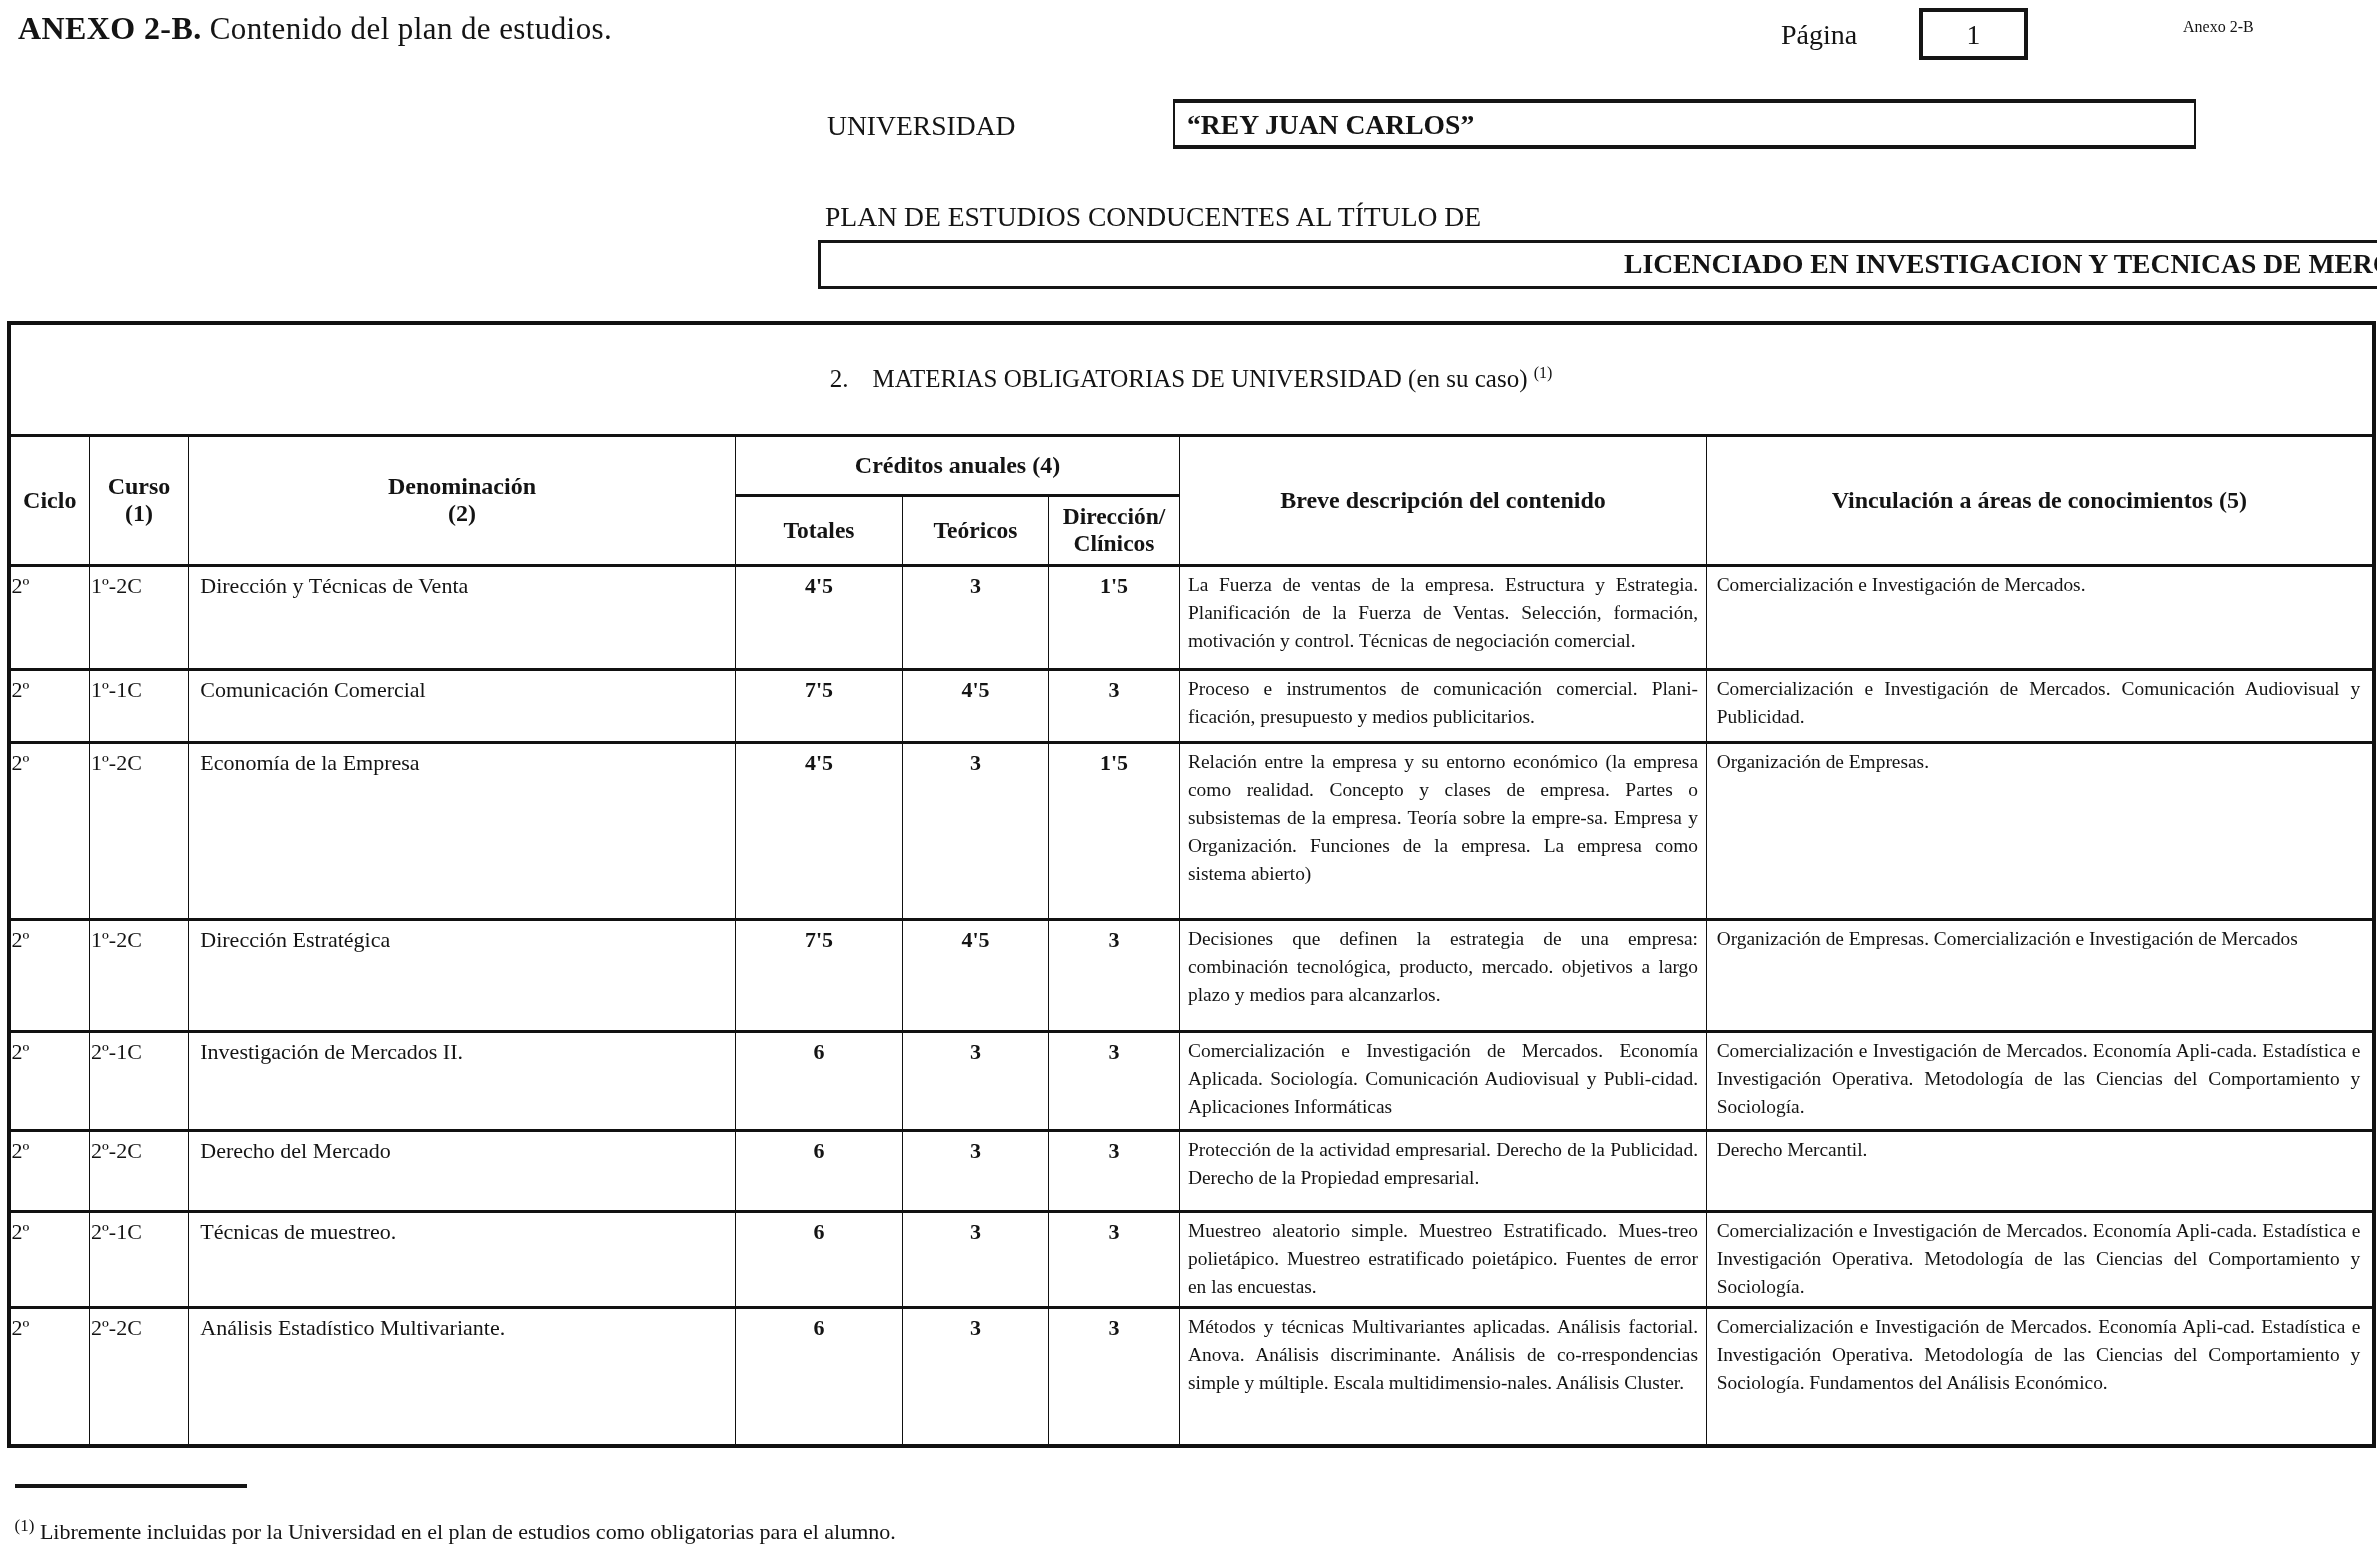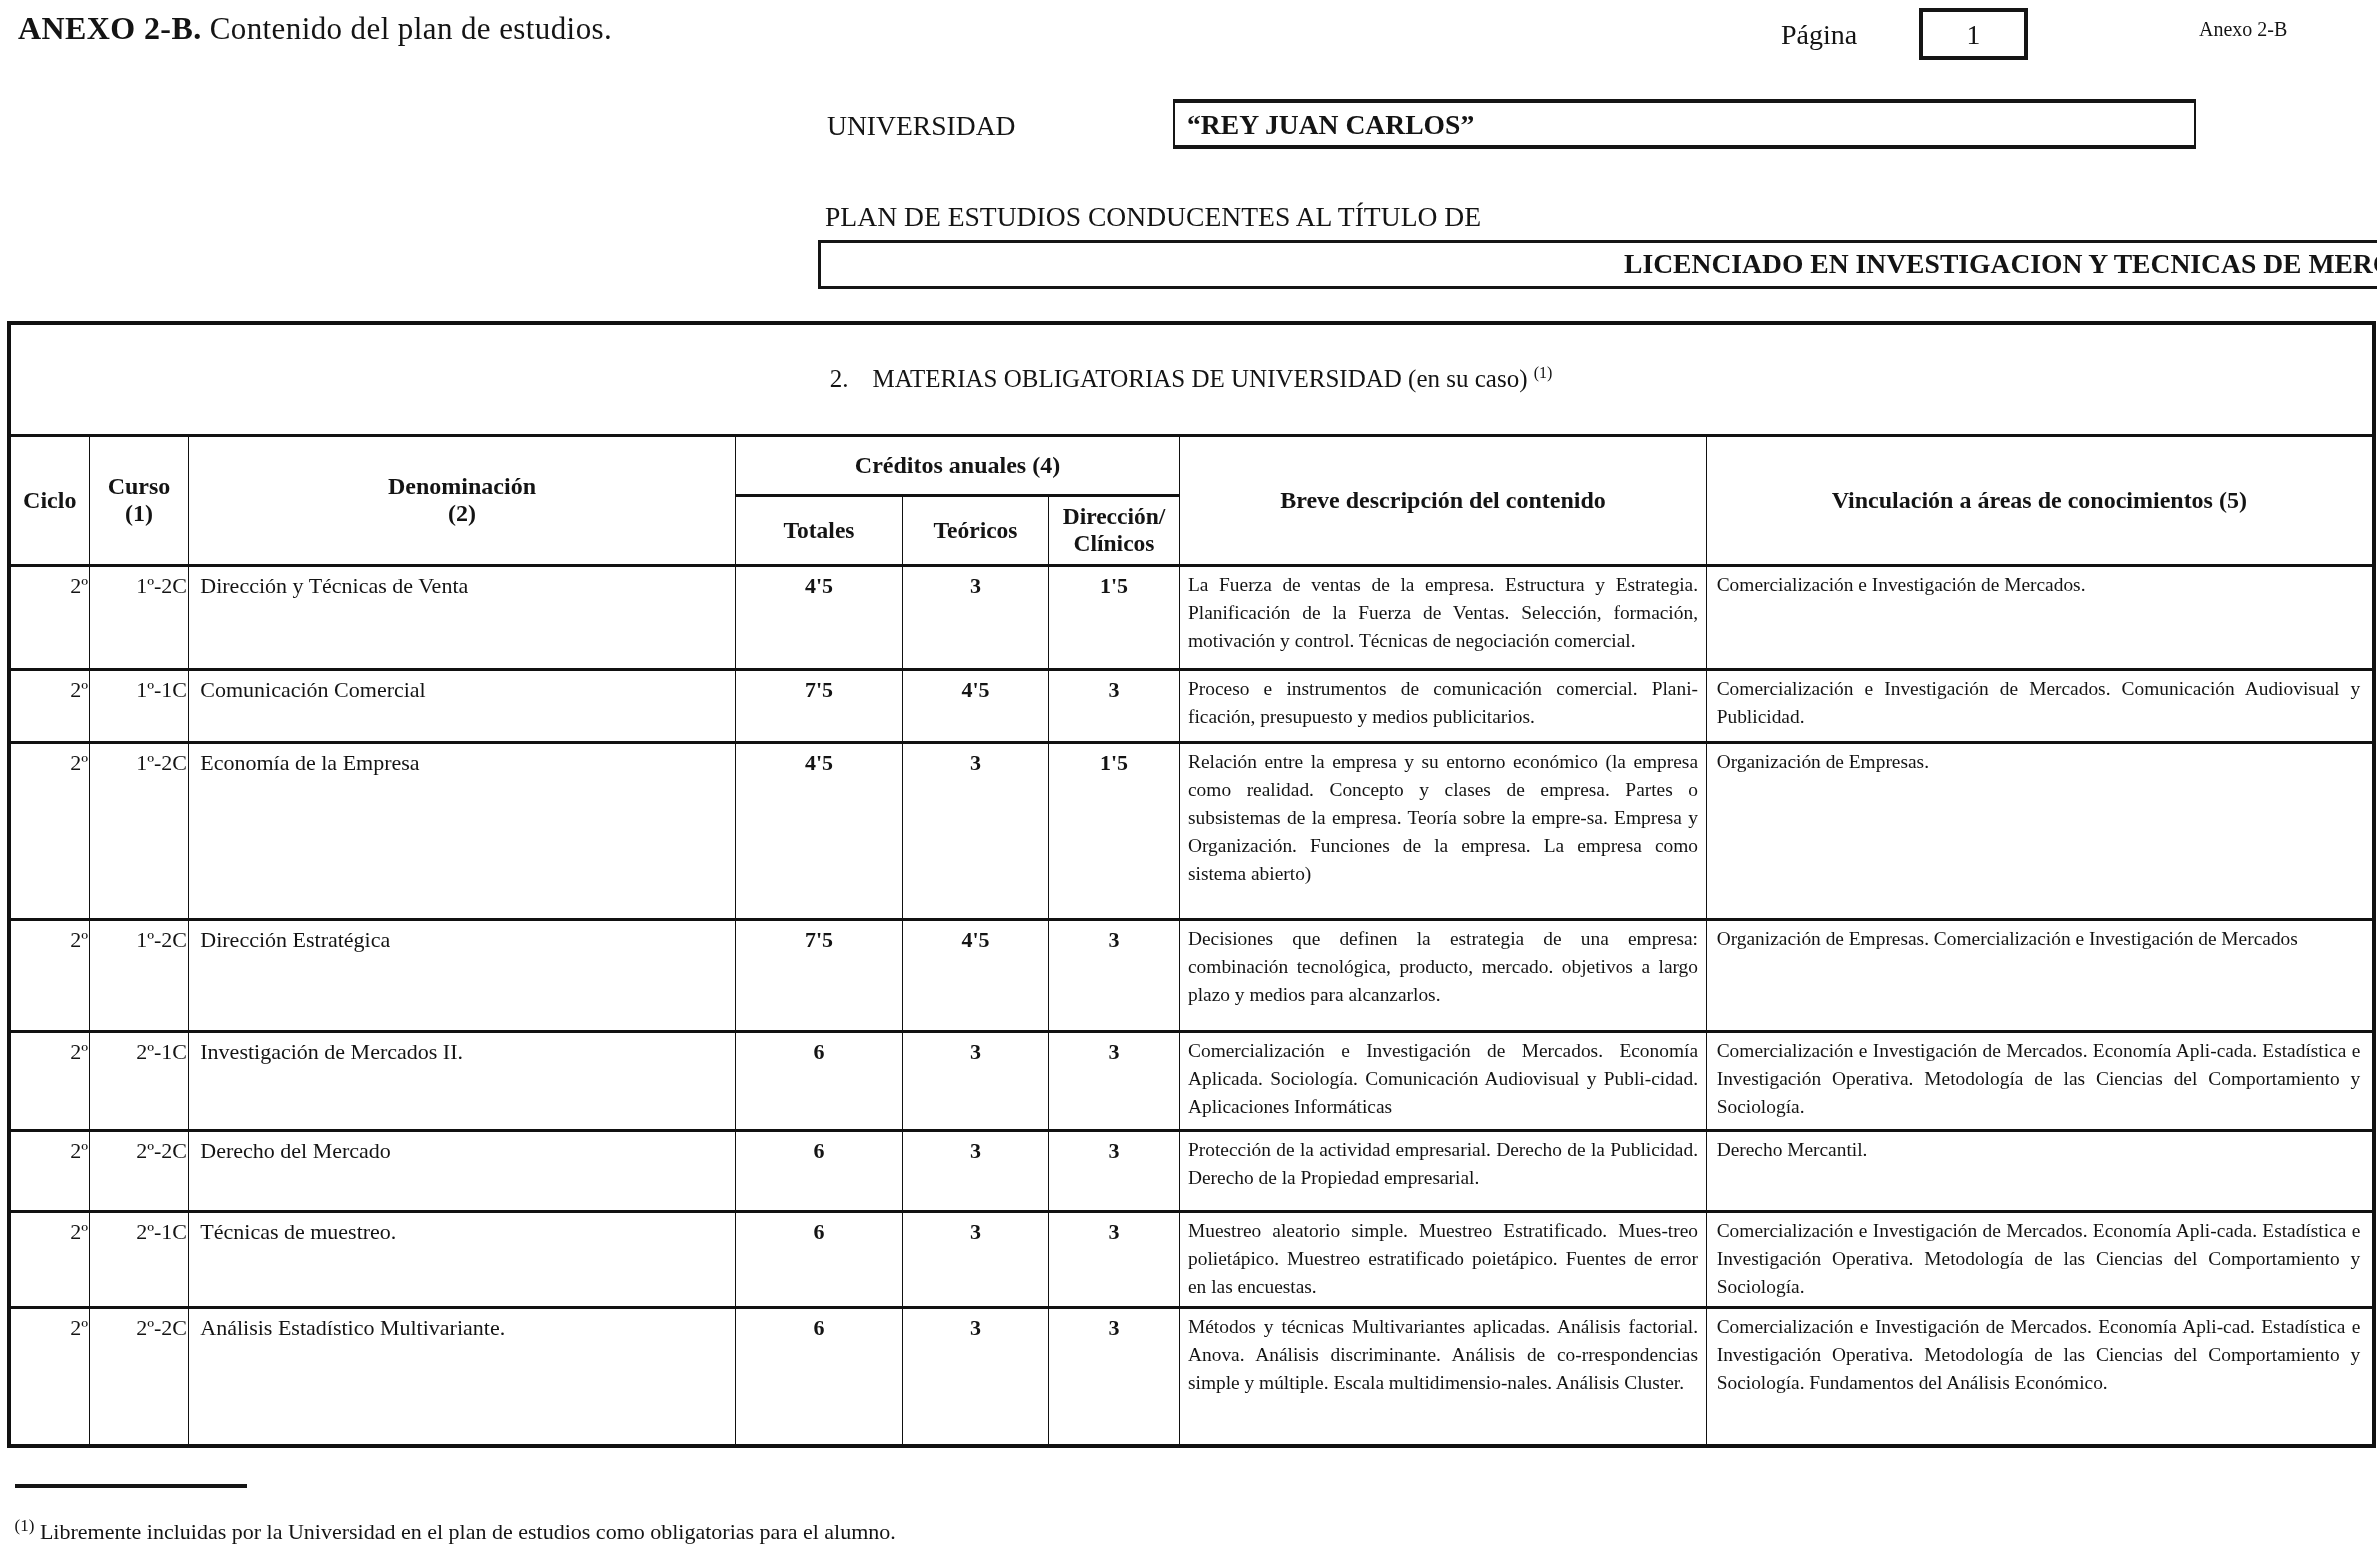--- a/index.html
+++ b/index.html
@@ -12,21 +12,21 @@
     overflow: hidden;
   }
   .header { position: relative; width: 2377px; height: 318px; }
   .doc-title { position: absolute; left: 18px; top: 9.7px; font-size: 31px; letter-spacing: 0.4px; }
   .doc-title b { font-size: 32px; }
   .pagina-label { position: absolute; left: 1781px; top: 19.4px; font-size: 28px; }
   .page-box {
     position: absolute; left: 1919px; top: 8px; width: 109px; height: 52px;
     border: 4px solid #151515; text-align: center; font-size: 27.6px; line-height: 45px;
   }
-  .annex-label { position: absolute; left: 2183px; top: 18px; font-size: 20px; margin-left: 16px; }
+  .annex-label { position: absolute; left: 2183px; top: 18px; font-size: 16px; }
   .univ-label { position: absolute; left: 827px; top: 110px; font-size: 27.6px; }
   .univ-box {
     position: absolute; left: 1173px; top: 99px; width: 1023px; height: 50px;
     border-top: 4px solid #151515; border-bottom: 4px solid #151515;
     border-left: 2.4px solid #151515; border-right: 2.4px solid #151515;
     font-size: 27.6px; font-weight: bold; padding-left: 12px; line-height: 44px;
   }
   .plan-label { position: absolute; left: 825px; top: 201px; font-size: 27.6px; }
   .degree-box {
     position: absolute; left: 818px; top: 240px; width: 1652px; height: 49px;
@@ -44,21 +44,21 @@
     overflow: hidden;
   }
   .title-cell { height: 112px; text-align: center; vertical-align: middle; font-weight: normal; font-size: 25px; }
   .title-cell .num { margin-right: 24px; }
   sup.marker { font-size: 16px; vertical-align: super; line-height: 0; }
   th { font-weight: bold; font-size: 24px; text-align: center; vertical-align: middle; padding: 3.2px; }
   th.sub { font-size: 23.5px; }
   tr.hdr-top { height: 60px; }
   tr.hdr-bottom { height: 70px; }
   td { vertical-align: top; font-size: 22px; }
-  .c-center { text-align: right; padding-top: 6.5px; }
+  .c-center { text-align: left; padding-top: 6.5px; }
   .c-denom { padding: 6.5px 8px 0 11.3px; }
   .c-num { text-align: center; font-weight: bold; padding-top: 6.5px; }
   .c-desc { font-size: 19.4px; line-height: 1.45; text-align: justify; padding: 4px 8px 4.9px 8px; }
   .c-vinc { font-size: 19.4px; line-height: 1.45; text-align: justify; padding: 4px 11.3px 4.9px 9.7px; }
   tr.r1 { height: 104px; } tr.r2 { height: 73px; } tr.r3 { height: 177px; } tr.r4 { height: 112px; }
   tr.r5 { height: 99px; } tr.r6 { height: 81px; } tr.r7 { height: 91px; } tr.r8 { height: 139px; }
   .footnote-block { margin: 36px 0 0 14.6px; }
   .footnote-rule { width: 232px; height: 4px; background: #151515; }
   .footnote-line { margin-top: 31px; font-size: 22px; }
   .footnote-line sup.marker { font-size: 17px; }

